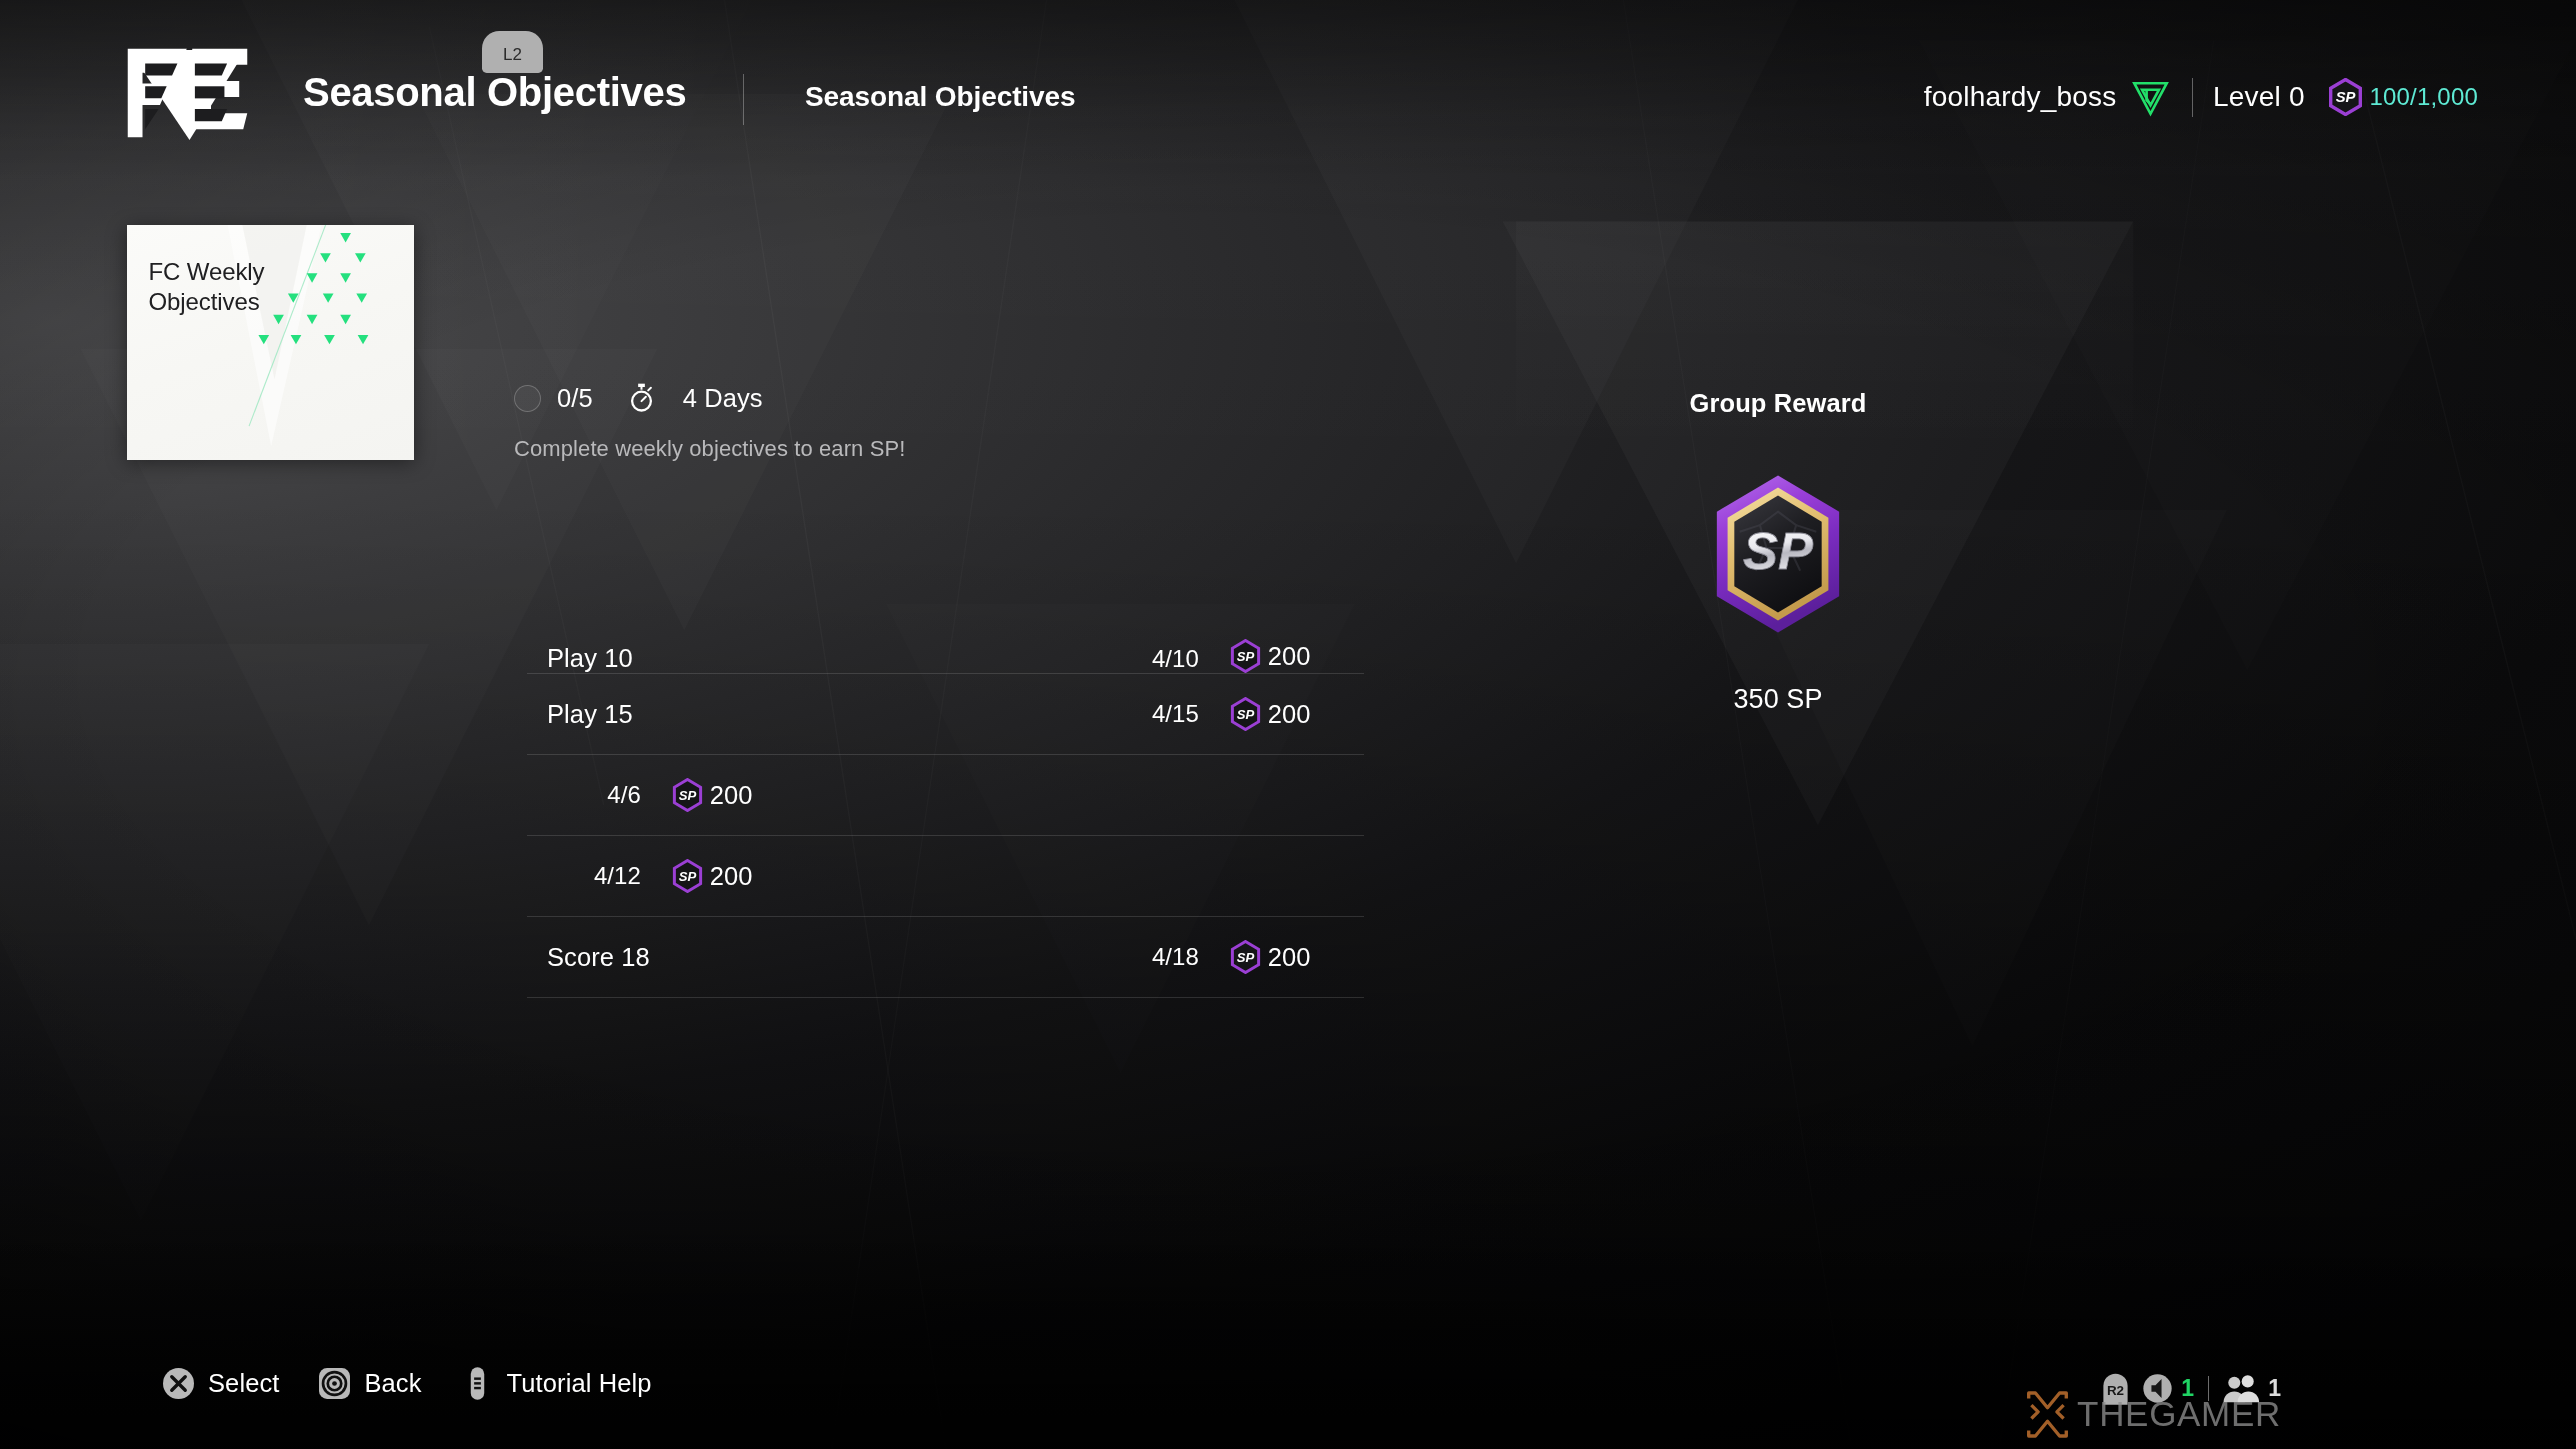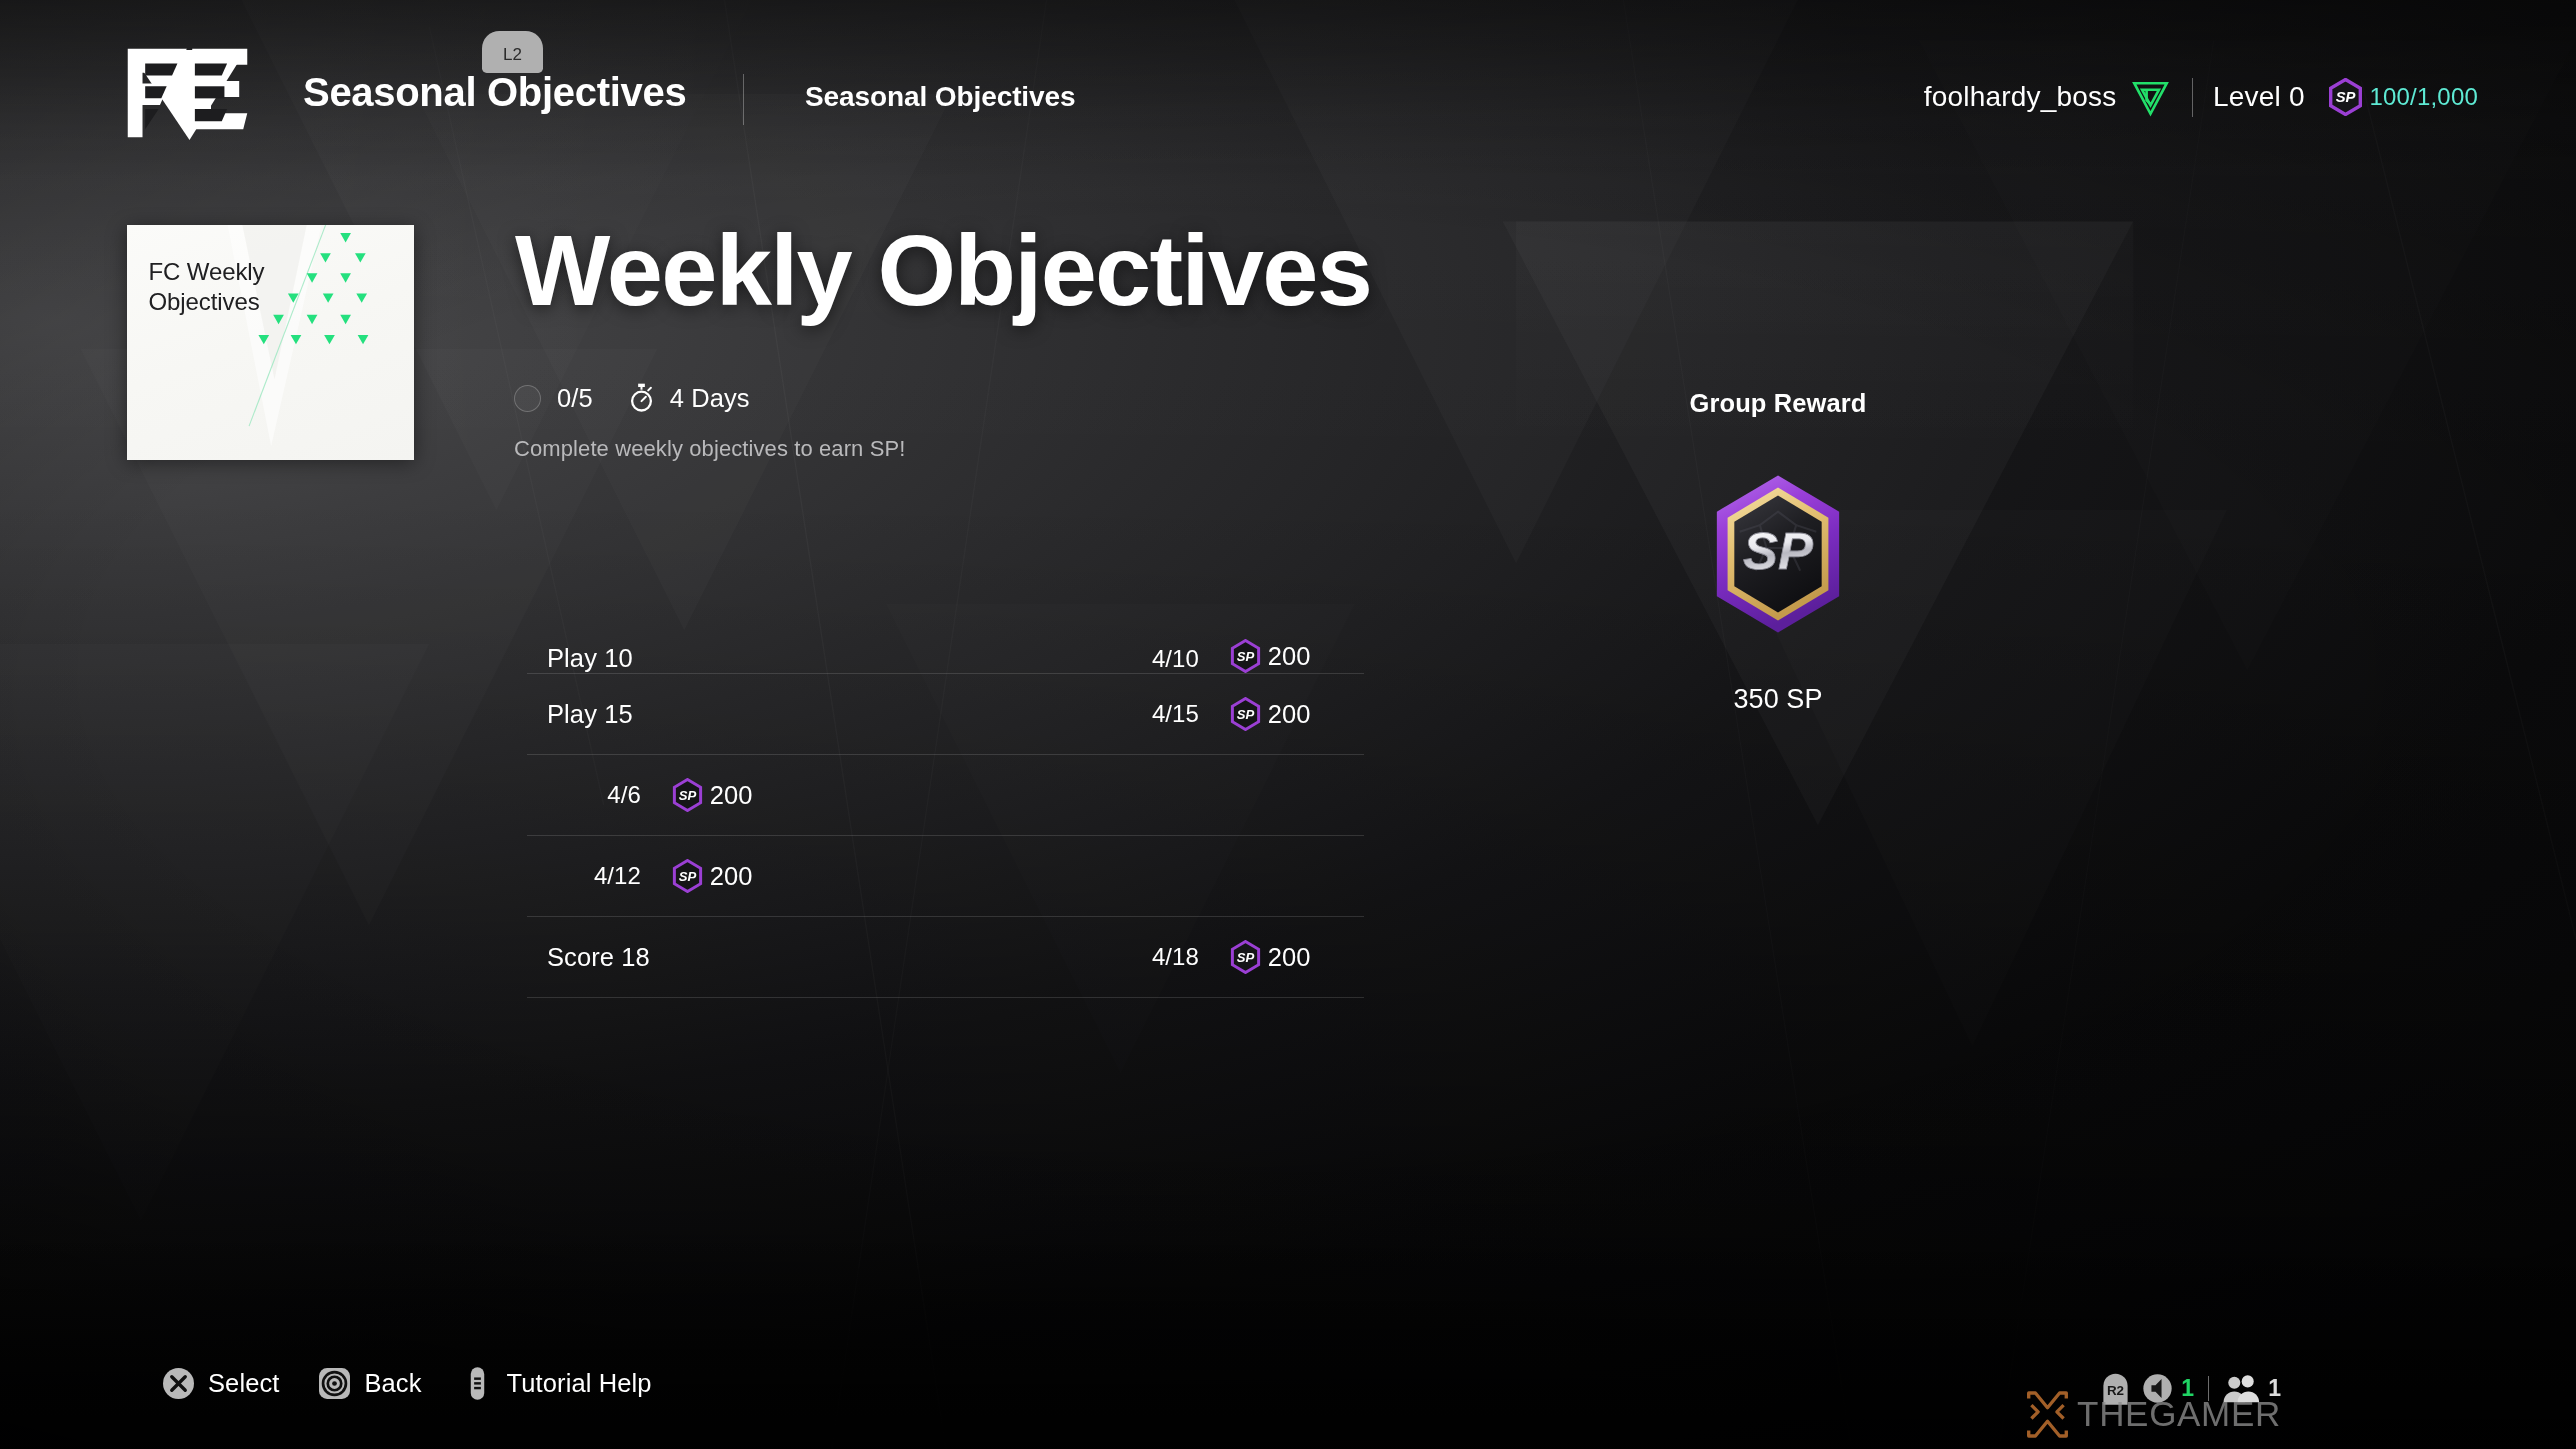--- a/index.html
+++ b/index.html
@@ -106,21 +106,21 @@
     position:absolute; left:514px; top:380px;
     display:flex; align-items:center; height:36px;
   }
   .meta-circle {
     width:27px; height:27px; border-radius:50%;
     border:1.3px solid rgba(255,255,255,.22);
     background:rgba(255,255,255,.045);
   }
   .meta-count { font-size:25.5px; color:#fff; margin-left:16px; letter-spacing:0.1px; }
   .meta-timer-icon { width:27px; height:29.5px; margin-left:35px; }
-  .meta-days { font-size:25.5px; color:#fff; margin-left:15px; letter-spacing:0.1px; }
+  .meta-days { font-size:25.5px; color:#fff; margin-left:28px; letter-spacing:0.1px; }
 
   .page-desc {
     position:absolute; left:514px; top:436px;
     font-size:22px; color:#b9b9bb; letter-spacing:0.1px;
   }
 
   
   #objectives { position:absolute; left:527px; top:593px; width:837px; }
   .obj-row {
     position:relative; height:81px;
@@ -283,21 +283,20 @@
       <polygon points="244,164 260,164 252,178"></polygon>
       <polygon points="294,164 310,164 302,178"></polygon>
       <polygon points="344,164 360,164 352,178"></polygon>
     </g>
   </svg>
   <div class="card-title">FC Weekly Objectives</div>
 </div>
 
 <div id="main">
 
-  <div class="page-title">Weekly Objectives</div>
 
   <div class="meta-row">
     <span class="meta-circle"></span>
     <span class="meta-count">0/5</span>
     <svg class="meta-timer-icon" viewBox="0 0 40 44">
       <rect x="15" y="1" width="10" height="5" fill="#fff"></rect>
       <rect x="18.5" y="5" width="3" height="5" fill="#fff"></rect>
       <circle cx="20" cy="27" r="14" fill="none" stroke="#fff" stroke-width="3.4"></circle>
       <path d="M20 27 L26.5 20.5" stroke="#fff" stroke-width="3" stroke-linecap="round"></path>
       <path d="M30 11 L34 7" stroke="#fff" stroke-width="3" stroke-linecap="round"></path>

